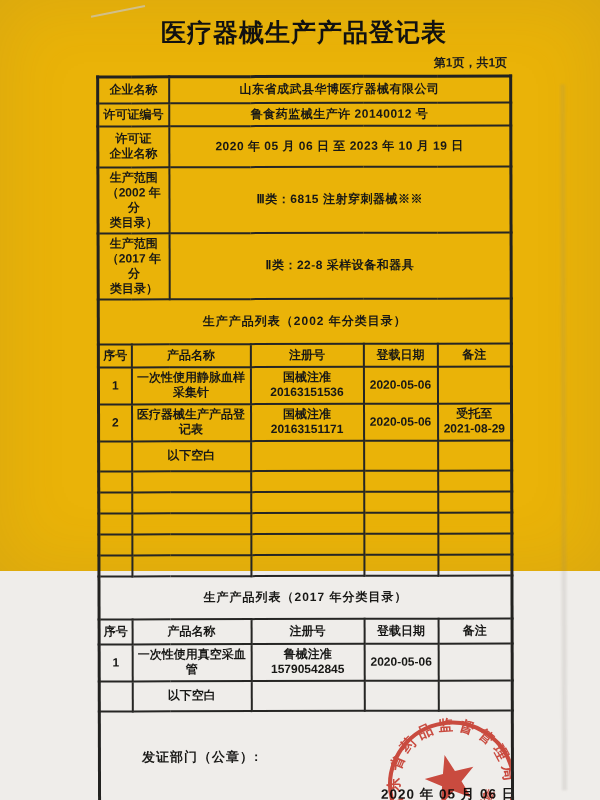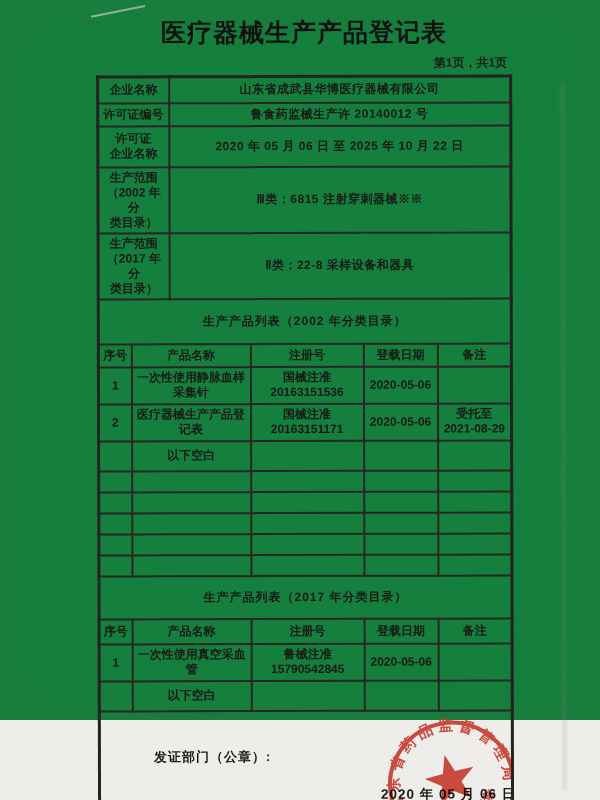--- a/index.html
+++ b/index.html
@@ -5,22 +5,22 @@
   html,body{margin:0;padding:0;}
   body{
     width:600px;height:800px;
     background:#efedea;
     font-family:"Liberation Sans",sans-serif;
     color:#171717;
     overflow:hidden;
   }
   .paper{
     position:relative;
-    width:600px;height:720px;
-    background:#15803d;
+    width:600px;height:571px;
+    background:#eab308;
     box-shadow:inset 0 0 70px rgba(90,85,75,0.12);
   }
   .scan{
     position:absolute;left:0;top:0;width:600px;height:800px;
     transform:rotate(-0.15deg);
   }
   
   .fold-mark{
     position:absolute;left:90px;top:-6px;width:55px;height:16px;
     border-bottom:2px solid #c9c6c0;
@@ -82,21 +82,21 @@
   td.section-cell{font-size:13.5px;letter-spacing:1px;}
   td.c-reg, td.c-note{white-space:pre-line;line-height:1.3;}
   td.c-name{line-height:1.3;}
   tr.product-row{height:30px;}
   tr.empty-row{height:21px;}
   tr.empty-row td{padding:0;}
 
   td.footer-cell{padding:0;}
   .footer-wrap{position:relative;width:100%;height:113px;}
   .issuer-label{
-    position:absolute;left:50px;top:34px;
+    position:absolute;left:38px;top:34px;
     font-size:13px;font-weight:700;letter-spacing:1px;
   }
   .issue-date{
     position:absolute;left:277px;top:72px;
     font-size:13.5px;font-weight:700;letter-spacing:1px;
     white-space:nowrap;
   }
   svg.seal{
     position:absolute;left:277px;top:0px;
     width:142px;height:142px;
@@ -138,21 +138,21 @@
             <td class="lbl" colspan="2">企业名称</td>
             <td class="val" colspan="4">山东省成武县华博医疗器械有限公司</td>
           </tr>
           <tr class="h23">
             <td class="lbl" colspan="2">许可证编号</td>
             <td class="val" colspan="4">鲁食药监械生产许 20140012 号</td>
           </tr>
           <tr class="h41">
             <td class="lbl" colspan="2">许可证
 企业名称</td>
-            <td class="val" colspan="4">2020 年 05 月 06 日  至 2025 年 10 月 22 日</td>
+            <td class="val" colspan="4">2020 年 05 月 06 日  至 2023 年 10 月 19 日</td>
           </tr>
           <tr class="h43">
             <td class="lbl" colspan="2">生产范围
 （2002 年分
 类目录）</td>
             <td class="val" colspan="4">Ⅲ类：6815 注射穿刺器械※※</td>
           </tr>
           <tr class="h41">
             <td class="lbl" colspan="2">生产范围
 （2017 年分

